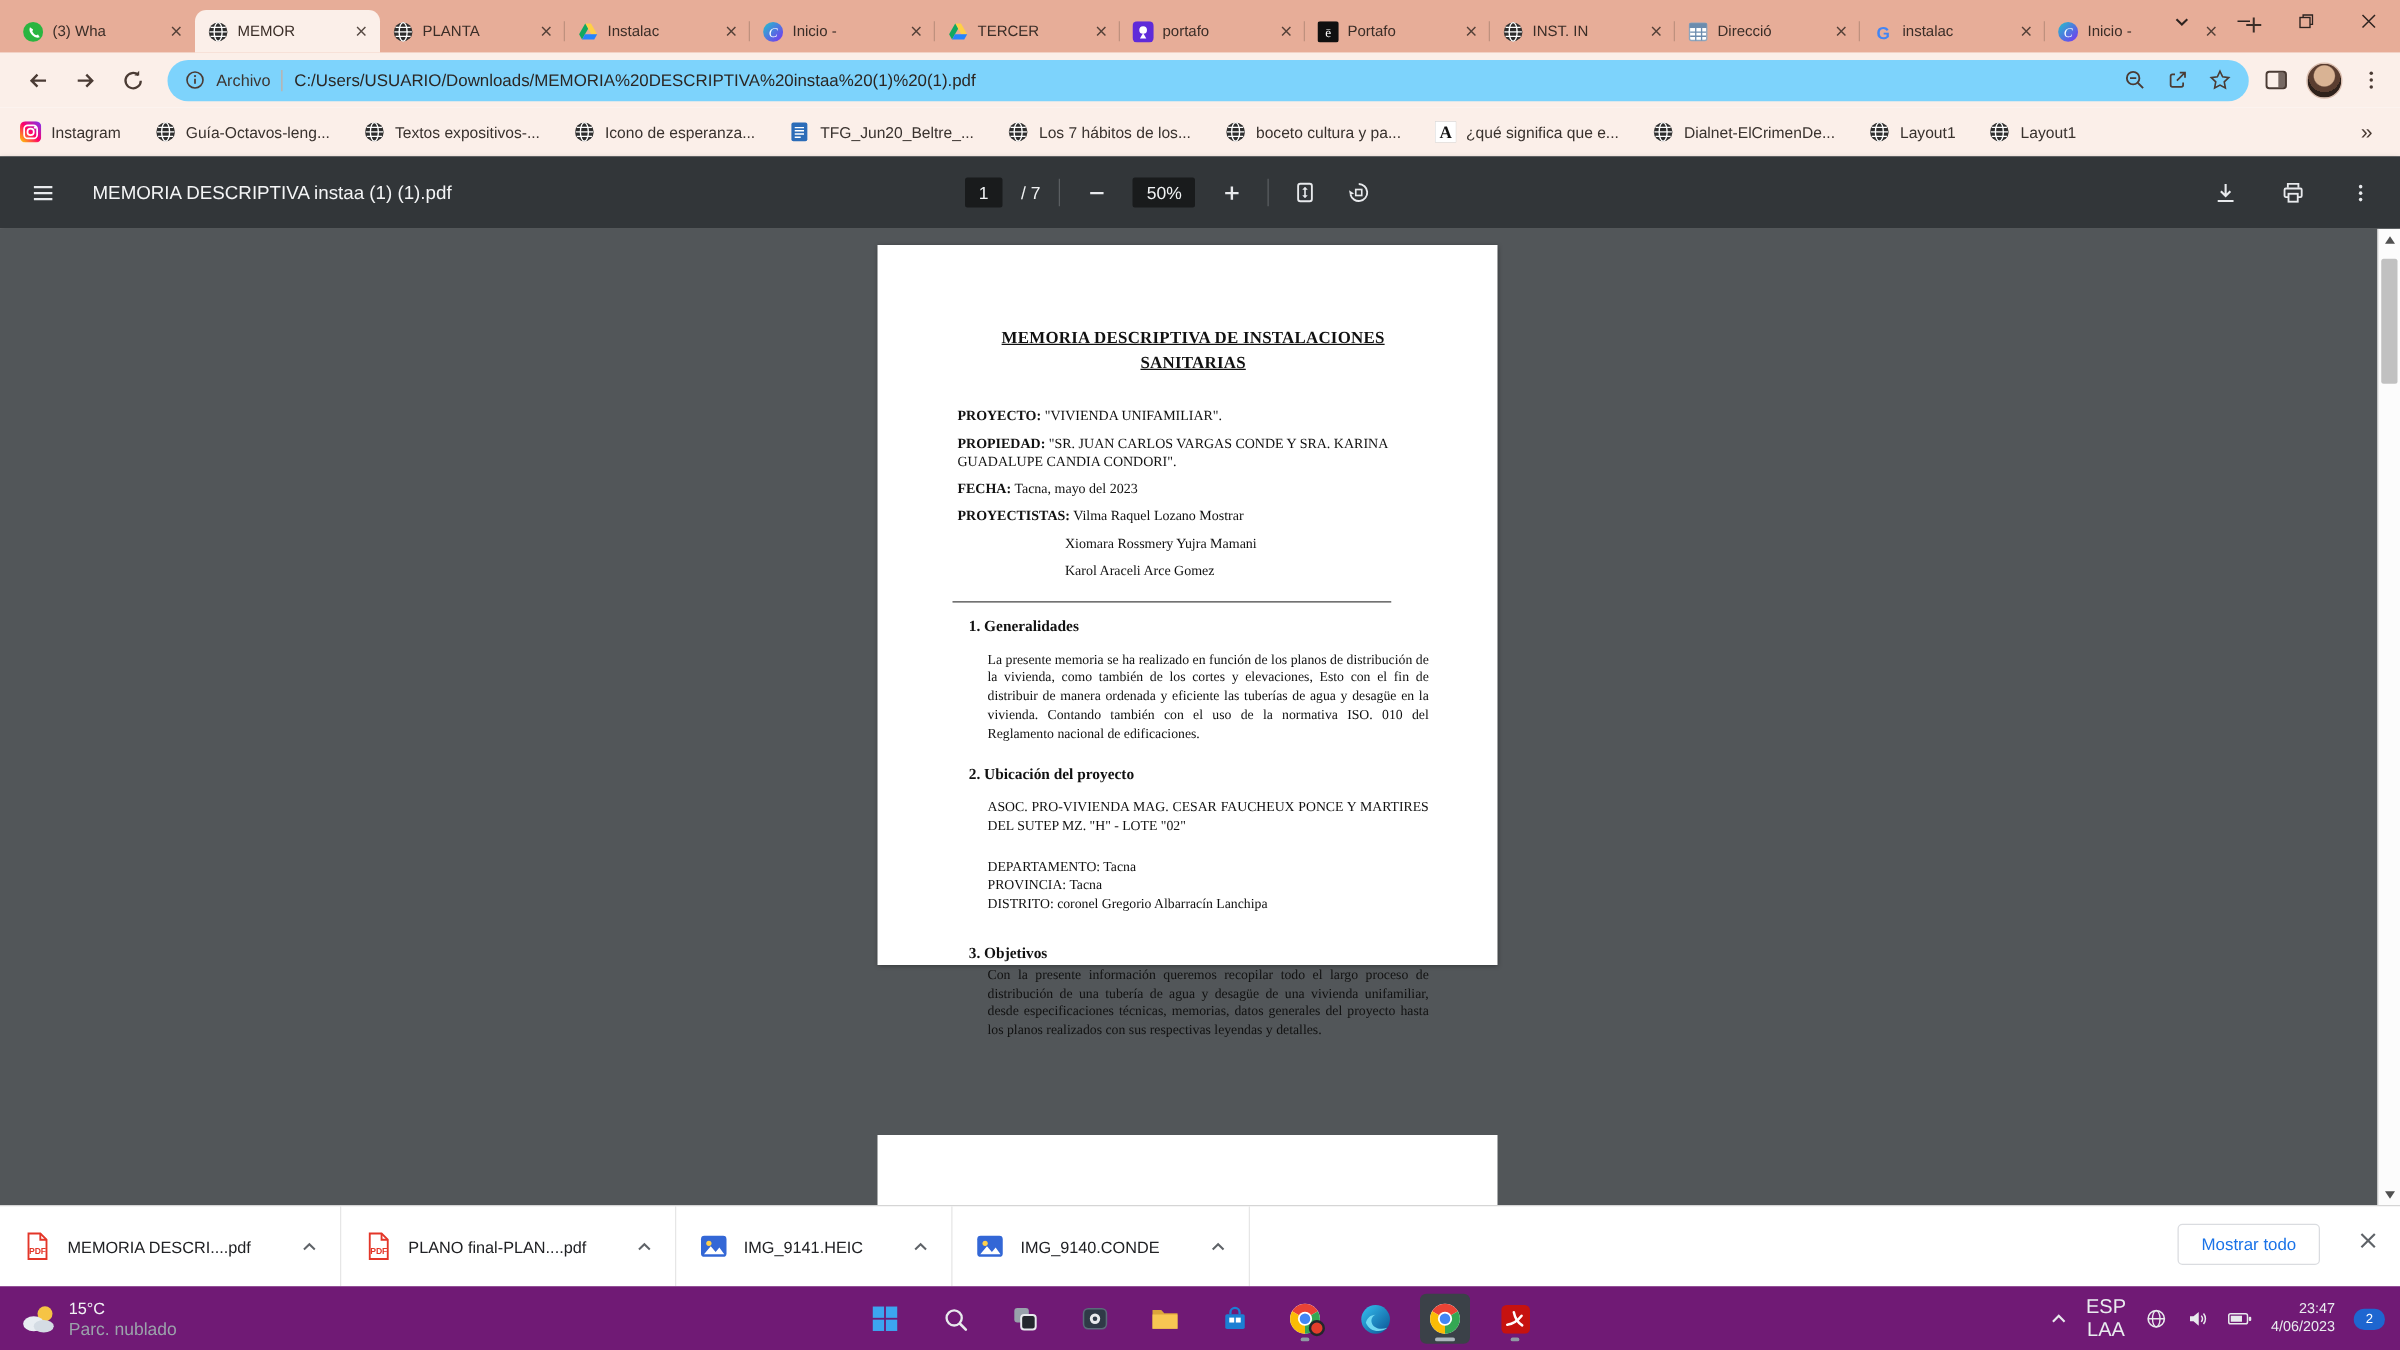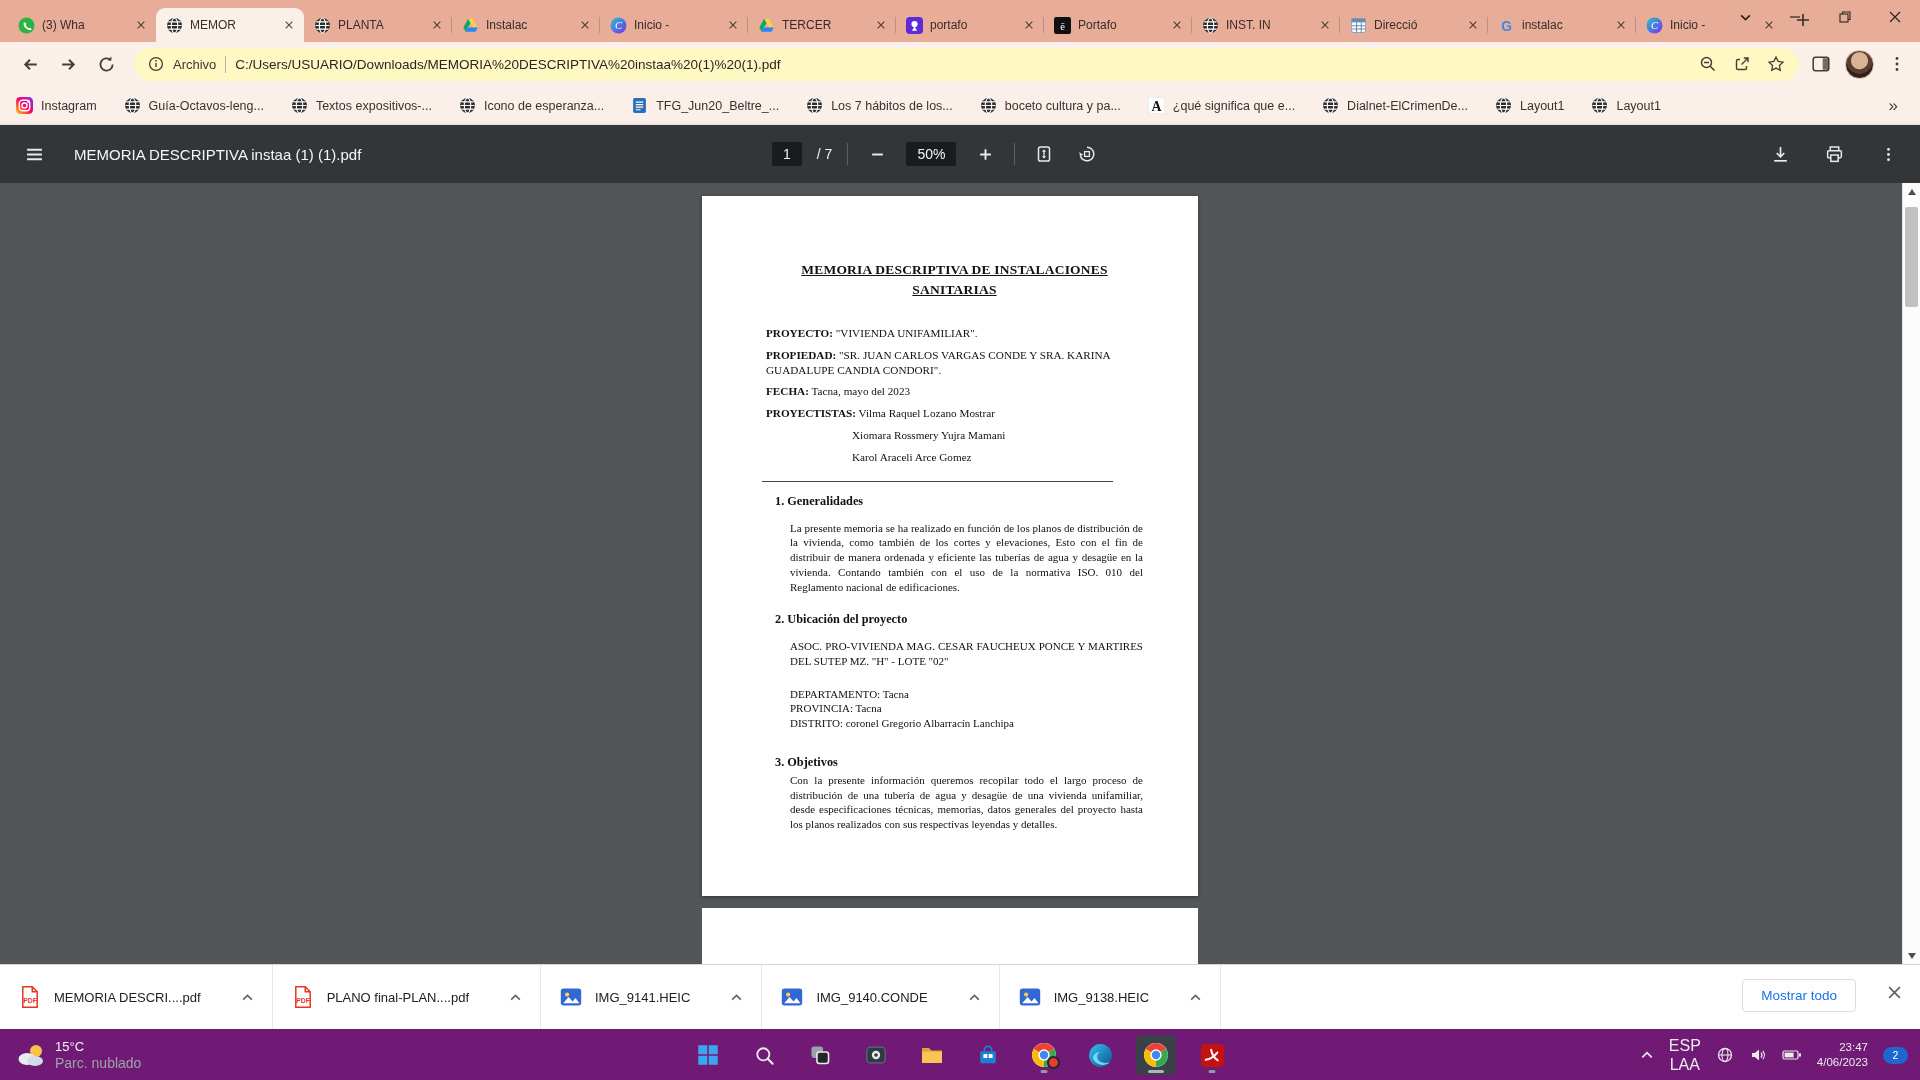--- a/index.html
+++ b/index.html
@@ -17,21 +17,21 @@
   .tab .favicon{width:17px;height:17px;flex:none;}
   .tab .t-title{flex:1;white-space:nowrap;overflow:hidden;}
   .tab .t-close{flex:none;color:#3a2d27;opacity:.85;padding:2px;border-radius:50%;}
   .newtab{align-self:center;margin:0 0 2px 8px;color:#3a2d27;padding:4px;border-radius:50%;}
   .wincontrols{position:absolute;right:0;top:0;height:34px;display:flex;align-items:center;color:#2d2320;}
   .winbtn{width:50px;height:34px;display:flex;align-items:center;justify-content:center;}
 
   
   .toolbar{height:44px;background:#FBEFE9;display:flex;align-items:center;padding:0 14px;gap:6px;}
   .navbtn{width:32px;height:32px;border-radius:50%;display:flex;align-items:center;justify-content:center;color:#4a3b34;flex:none;}
-  .pill{flex:1;height:33px;background:#fef9c3;border-radius:17px;display:flex;align-items:center;
+  .pill{flex:1;height:33px;background:#7dd3fc;border-radius:17px;display:flex;align-items:center;
         padding:0 14px;gap:9px;margin:16px 6px;min-width:0;}
   .pill .scheme{font-size:13px;color:#3c3531;}
   .pill .divider{width:1px;height:17px;background:#c7ad9f;flex:none;}
   .pill .url{font-size:13.5px;color:#2b2623;white-space:nowrap;overflow:hidden;flex:1;}
   .pill-icons{display:flex;align-items:center;gap:16px;color:#4a3b34;flex:none;}
   .tool-right{display:flex;align-items:center;gap:14px;flex:none;color:#4a3b34;}
   .avatar{width:27px;height:27px;border-radius:50%;
           background:radial-gradient(circle at 50% 36%,#d9b394 0 8px,#5a3d30 9px 13px,#2e211b 13px);border:1px solid #d9bdae;}
 
   
@@ -46,21 +46,21 @@
           box-shadow:0 2px 5px rgba(0,0,0,.35);}
   .pdfbar .ptitle{font-size:15px;margin-left:26px;color:#F4F5F6;}
   .pdf-center{position:absolute;left:772px;display:flex;align-items:center;gap:15px;font-size:14px;}
   .pgbox{background:#191B1C;padding:4px 11px;border-radius:2px;}
   .pdf-sep{width:1px;height:22px;background:#5a5e61;}
   .pdfbtn{width:28px;height:28px;display:flex;align-items:center;justify-content:center;border-radius:50%;color:#E8EAED;}
   .pdf-right{position:absolute;right:18px;display:flex;align-items:center;gap:26px;}
 
   
   .docarea{height:781px;background:#525659;position:relative;overflow:hidden;}
-  .page{position:absolute;left:702px;top:13px;width:496px;height:700px;background:#fff;
+  .page{position:absolute;left:702px;top:13px;width:496px;height:576px;background:#fff;
         box-shadow:0 1px 4px rgba(0,0,0,.4);font-family:"Liberation Serif",serif;color:#111;}
   .page-inner{padding:0 55px 0 64px;}
   .doc-title{padding-top:64px;text-align:center;font-weight:bold;font-size:13.5px;line-height:1.45;
              text-decoration:underline;letter-spacing:.2px;}
   .fields{margin-top:27px;font-size:11.2px;line-height:1.32;}
   .field{margin-bottom:7px;}
   .field b{font-weight:bold;}
   .extra-line{margin-left:86px;margin-bottom:7px;}
   .rule{border-top:1px solid #444;margin:16px 30px 0 -4px;}
   .sec-h{font-weight:bold;font-size:12.3px;margin-top:12px;padding-left:9px;}
@@ -648,33 +648,20 @@
             <rect x="1.2" y="2.4" width="13.6" height="11.2" rx="1.8" fill="#3367D6"></rect>
             <circle cx="5.4" cy="6.4" r="1.4" fill="#FFD04C"></circle>
             <path d="M2.8 12.2 6.4 8l2.6 3 2-2.4 2.6 3.6z" fill="#fff"></path>
           </svg>
         </span>
     <span class="fname">IMG_9140.CONDE</span>
     <svg width="13" height="13" viewBox="0 0 12 12">
           <path d="M2 8l4-4 4 4" fill="none" stroke="#5F6368" stroke-width="1.5"></path>
         </svg>
   </div>
-      <div class="dchip">
-    <span style="width:24px;height:24px" class="favicon">
-          <svg width="24" height="24" viewBox="0 0 16 16">
-            <rect x="1.2" y="2.4" width="13.6" height="11.2" rx="1.8" fill="#3367D6"></rect>
-            <circle cx="5.4" cy="6.4" r="1.4" fill="#FFD04C"></circle>
-            <path d="M2.8 12.2 6.4 8l2.6 3 2-2.4 2.6 3.6z" fill="#fff"></path>
-          </svg>
-        </span>
-    <span class="fname">IMG_9138.HEIC</span>
-    <svg width="13" height="13" viewBox="0 0 12 12">
-          <path d="M2 8l4-4 4 4" fill="none" stroke="#5F6368" stroke-width="1.5"></path>
-        </svg>
-  </div>
     </div>
   <div class="show-all">Mostrar todo</div>
   <div class="dl-close">
     <svg width="15" height="15" viewBox="0 0 14 14">
         <path d="M2 2l10 10M12 2 2 12" stroke="currentColor" stroke-width="1.6"></path>
       </svg>
   </div>
 </div>
 
 <div class="taskbar">

